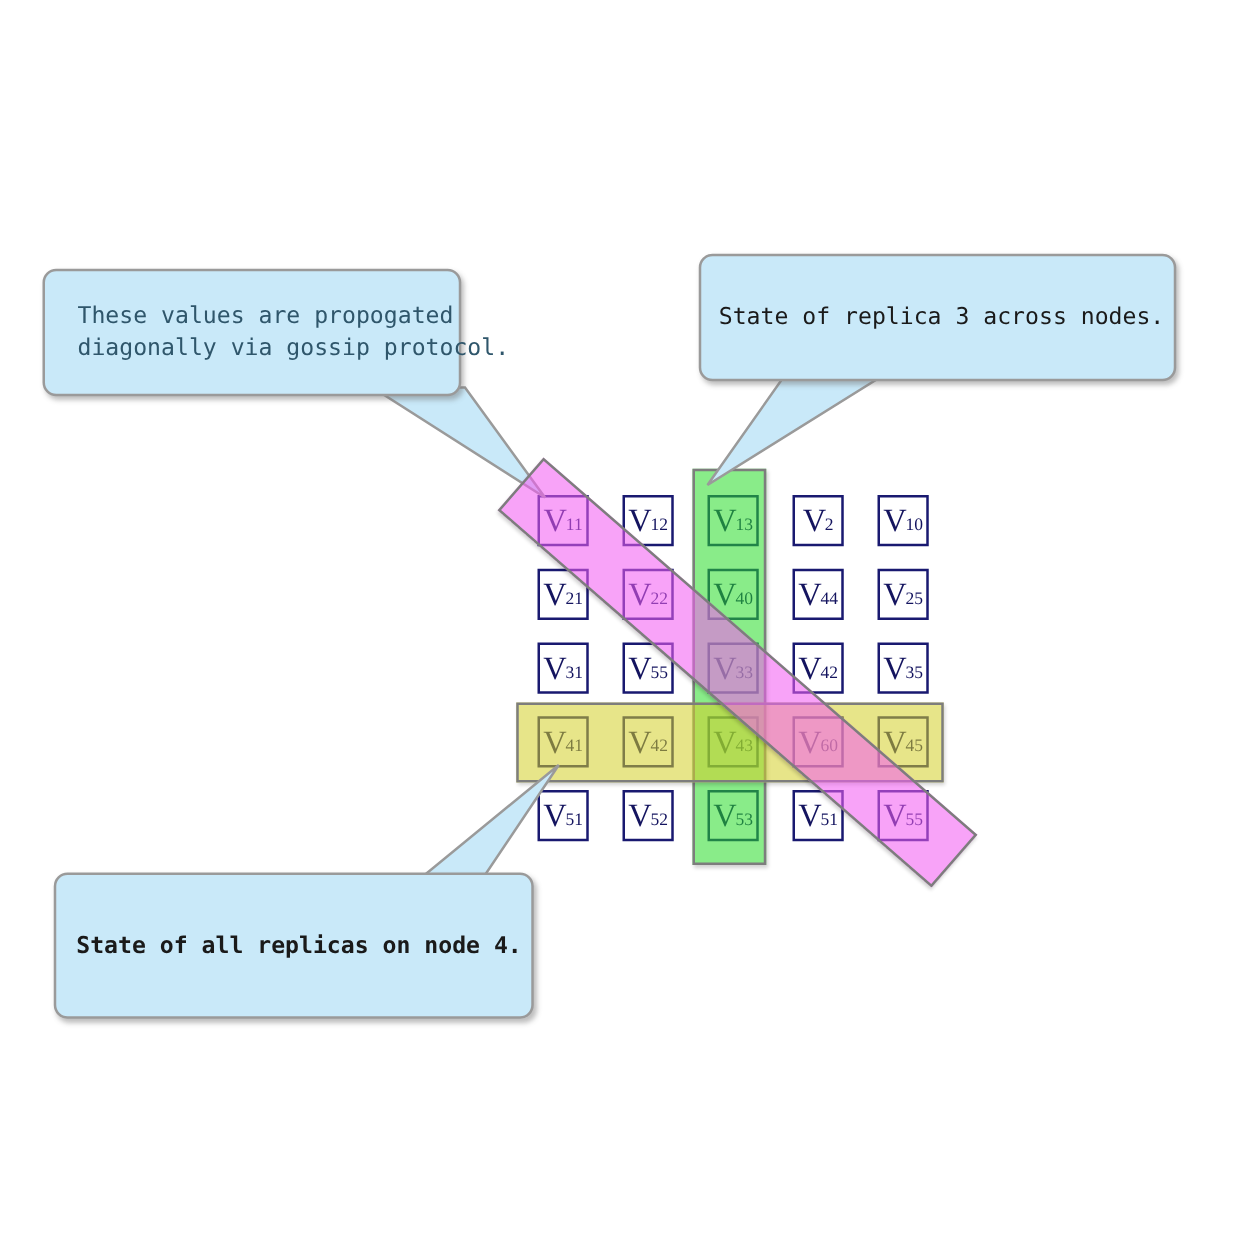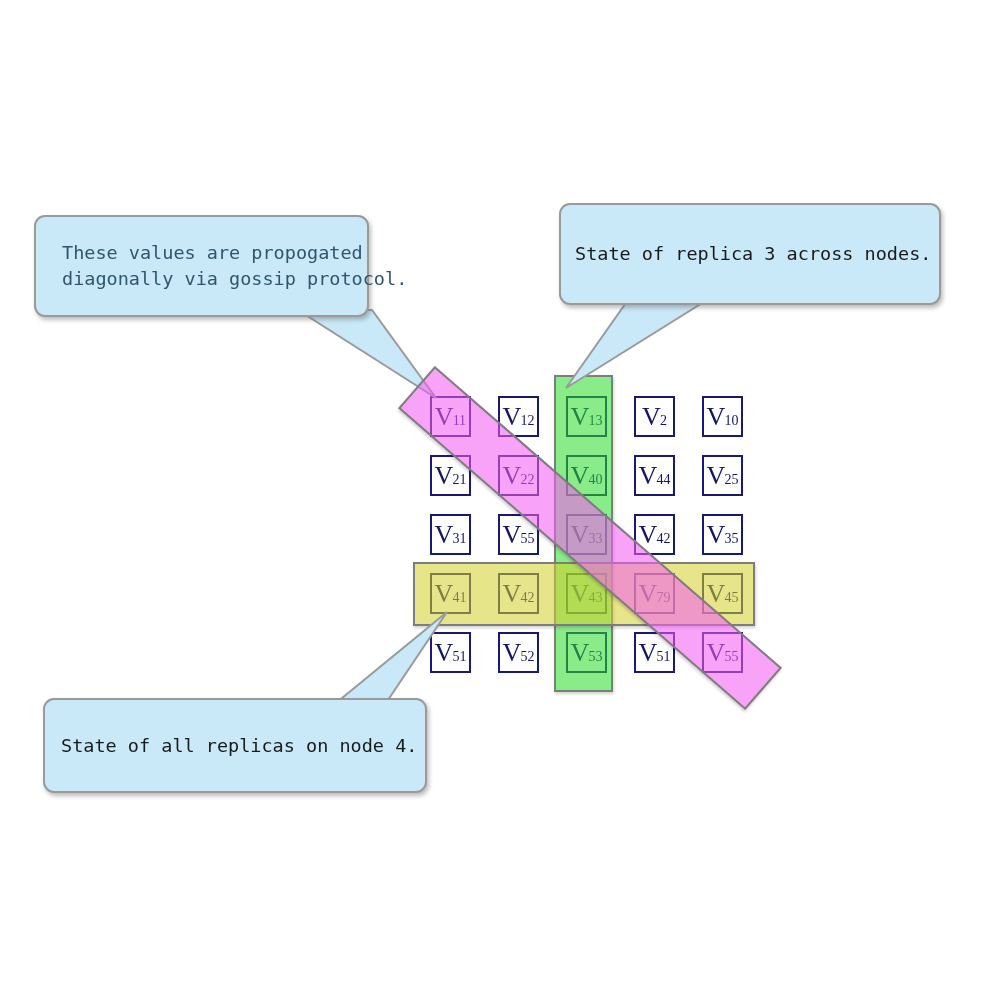--- a/index.html
+++ b/index.html
@@ -94,21 +94,21 @@
     display: flex;
     flex-direction: column;
     justify-content: center;
     font-size: 18.5px;
     line-height: 26px;
     white-space: pre;
     color: var(--callout-text);
   }
   .callout.gossip   { left: 34px;  top: 215px; width: 335px; height: 102px; padding-left: 26px; color: var(--gossip-text); }
   .callout.replica3 { left: 559px; top: 203px; width: 382px; height: 102px; padding-left: 14px; }
-  .callout.node4    { left: 43px;  top: 698px; width: 384px; height: 95px;  padding-left: 16px; }
+  .callout.node4    { left: 43px;  top: 698px; width: 384px; height: 117px;  padding-left: 16px; font-weight: bold; }
 </style>
 </head>
 <body>
 
 <div class="canvas">
 
   <div>
       <div class="cell" style="left: 430px; top: 396px;">
         <span>V</span>
         <sub>11</sub>
@@ -176,21 +176,21 @@
       <div class="cell" style="left: 498px; top: 573px;">
         <span>V</span>
         <sub>42</sub>
       </div>
       <div class="cell" style="left: 566px; top: 573px;">
         <span>V</span>
         <sub>43</sub>
       </div>
       <div class="cell" style="left: 634px; top: 573px;">
         <span>V</span>
-        <sub>79</sub>
+        <sub>60</sub>
       </div>
       <div class="cell" style="left: 702px; top: 573px;">
         <span>V</span>
         <sub>45</sub>
       </div>
       <div class="cell" style="left: 430px; top: 632px;">
         <span>V</span>
         <sub>51</sub>
       </div>
       <div class="cell" style="left: 498px; top: 632px;">

